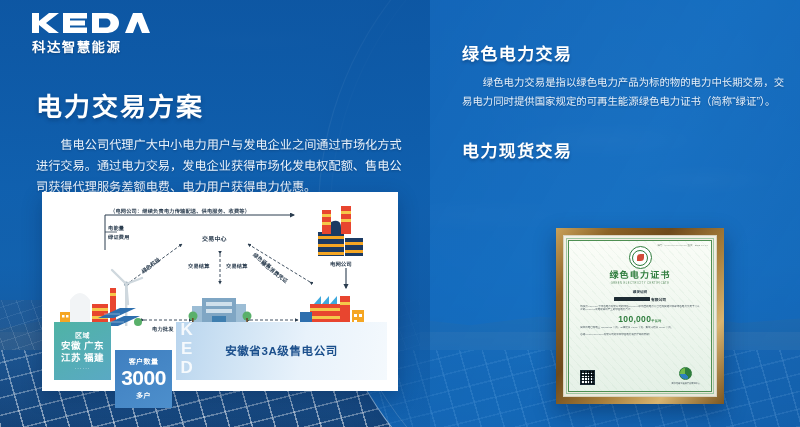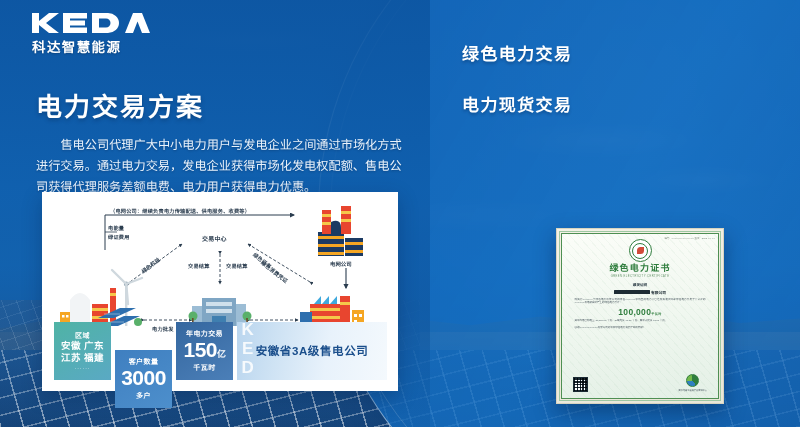--- a/index.html
+++ b/index.html
@@ -146,21 +146,21 @@
     color:#e6f0fa;font-size:10.4px;line-height:1.78;text-indent:2em;margin:0;
     text-shadow:0 1px 2px rgba(0,20,50,.30);
   }
 
   
   .cert-wrap{position:absolute;left:556px;top:228px;width:168px;height:176px;}
   .cert-frame{
     position:absolute;inset:0;
     background:linear-gradient(128deg,#c9a15a 0%,#8c6327 18%,#6e4a1b 38%,#a87f3c 60%,#d8b470 78%,#7c5722 100%);
     box-shadow:0 8px 20px rgba(0,25,60,.40);
-    box-sizing:border-box;
+    padding:7px;box-sizing:border-box;
   }
   .cert-mat{
     width:100%;height:100%;box-sizing:border-box;
     background:linear-gradient(160deg,#f3f1e6,#e8e6d8);
     padding:4px;border:1px solid #d8d4c0;
   }
   .cert-paper{
     width:100%;height:100%;box-sizing:border-box;position:relative;
     background:
       repeating-linear-gradient(48deg, rgba(160,200,170,.10) 0 1px, rgba(0,0,0,0) 1px 6px),
@@ -387,37 +387,31 @@
         </div>
         <div class="stat-dots">......</div>
       </div>
 
       <div class="stat b">
         <div class="stat-cap">客户数量</div>
         <div class="stat-big">3000</div>
         <div class="stat-sub">多户</div>
       </div>
 
-      <div class="stat c">
-        <div class="stat-cap">年电力交易</div>
-        <div class="stat-big">
-          <span>150</span><span class="unit">亿</span>
-        </div>
-        <div class="stat-sub">千瓦时</div>
-      </div>
 
       <div class="stat-panel">
         <div class="wm">KEDA</div>
         <div class="panel-line">安徽省3A级售电公司</div>
       </div>
     </div>
   </div>
 
   <div class="right-col">
     <h2 class="h2">绿色电力交易</h2>
+    <p class="rpara">绿色电力交易是指以绿色电力产品为标的物的电力中长期交易，交易电力同时提供国家规定的可再生能源绿色电力证书（简称“绿证”）。</p>
 
     <h2 class="h2 second">电力现货交易</h2>
   </div>
 
   <div class="cert-wrap">
     <div class="cert-frame">
       <div class="cert-mat">
         <div class="cert-paper">
 
           <div class="cert-topnote">编号：XXXXXXXXXXXXXX   签发：2023-XX-XX</div>

